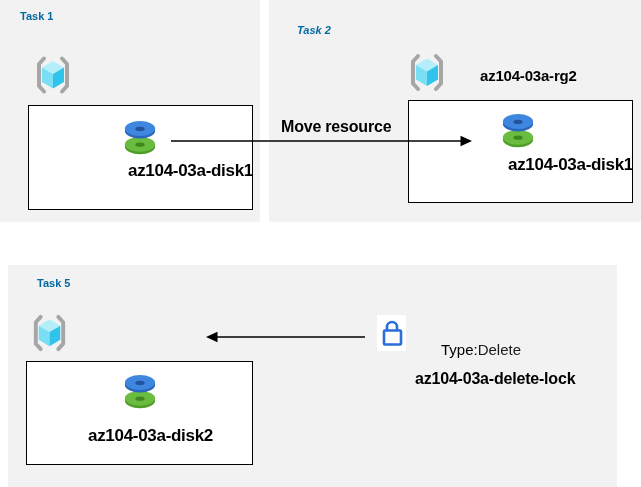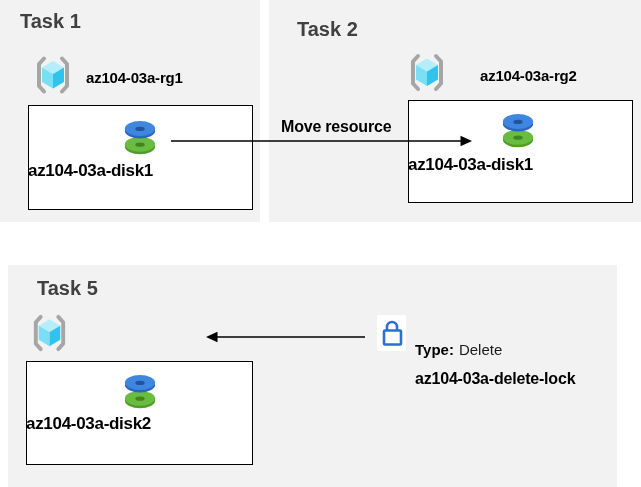--- a/index.html
+++ b/index.html
@@ -5,25 +5,25 @@
   html,body{margin:0;padding:0;background:#ffffff;}
   #canvas{
     position:relative;width:641px;height:487px;background:#ffffff;overflow:hidden;
     font-family:"Liberation Sans","DejaVu Sans",sans-serif;color:#000;
   }
   .panel{position:absolute;background:#f2f2f2;}
   #task1-panel{left:0;top:0;width:260px;height:222px;}
   #task2-panel{left:269px;top:0;width:372px;height:222px;}
   #task3-panel{left:8px;top:265px;width:609px;height:222px;}
   .task-title{
-    position:absolute;font-size:20px;font-weight:bold;color:#404040;
+    position:absolute;font-size:11px;font-weight:bold;color:#0369a1;
     white-space:nowrap;letter-spacing:0;
   }
   #task1-title{left:20px;top:10px;}
-  #task2-title{left:297px;top:18px;}
+  #task2-title{left:297px;top:24px;font-style:italic;}
   #task3-title{left:37px;top:277px;}
   .rg-icon{position:absolute;}
   #rg1-icon{left:31px;top:55px;}
   #rg2-icon{left:405px;top:52px;}
   #rg3-icon{left:28px;top:313px;}
   .rg-label{
     position:absolute;font-size:15px;font-weight:bold;white-space:nowrap;letter-spacing:-0.2px;
   }
   #rg1-label{left:86px;top:69px;}
   #rg2-label{left:456px;top:67px;margin-left:24px;}
@@ -32,42 +32,42 @@
     position:absolute;background:#ffffff;border:1.5px solid #000;box-sizing:border-box;
   }
   #box1{left:28px;top:105px;width:225px;height:105px;}
   #box2{left:408px;top:100px;width:225px;height:103px;}
   #box3{left:26px;top:361px;width:227px;height:104px;}
   .disk-icon{position:absolute;}
   #disk1-icon{left:117px;top:118px;}
   #disk2-icon{left:495px;top:111px;}
   #disk3-icon{left:117px;top:372px;}
   .disk-label{
-    position:absolute;font-size:17px;font-weight:bold;text-align:left;
+    position:absolute;font-size:17px;font-weight:bold;text-align:right;
     white-space:nowrap;letter-spacing:-0.3px;
   }
   #disk1-label{left:28px;top:161px;width:225px;}
   #disk2-label{left:408px;top:155px;width:225px;}
-  #disk3-label{left:26px;top:414px;width:187px;}
+  #disk3-label{left:26px;top:426px;width:187px;}
   #move-label{
     position:absolute;left:281px;top:118px;font-size:16px;font-weight:bold;
     white-space:nowrap;letter-spacing:-0.2px;
   }
   #arrow-overlay{position:absolute;left:0;top:0;width:641px;height:487px;pointer-events:none;}
   #lock-box{
     position:absolute;left:377px;top:315px;width:29px;height:36px;background:#ffffff;
     display:flex;align-items:center;justify-content:center;
   }
   #lock-name{
     position:absolute;left:415px;top:322px;font-size:16px;font-weight:bold;
     white-space:nowrap;letter-spacing:-0.2px;margin-top:48px;
   }
   #lock-type-line{position:absolute;left:415px;top:341px;font-size:15px;white-space:nowrap;}
-  #lock-type-line .t-label{font-weight:bold;}
-  #lock-type-line .t-value{font-weight:normal;margin-left:5px;color:#1a1a1a;}
+  #lock-type-line .t-label{font-weight:normal;margin-left:26px;}
+  #lock-type-line .t-value{font-weight:normal;color:#1a1a1a;}
 </style>
 </head>
 <body>
 
 <div id="canvas">
 
   <div class="panel" id="task1-panel"></div>
   <div class="panel" id="task2-panel"></div>
   <div class="panel" id="task3-panel"></div>
 
@@ -96,21 +96,20 @@
   <div class="rg-icon" id="rg3-icon">
     <svg width="43" height="40" viewBox="0 0 44 40">
       <path d="M13 3.5 L8 9 L8 31 L13 36.5" fill="none" stroke="#a6a6a6" stroke-width="4" stroke-linecap="round" stroke-linejoin="round"></path>
       <path d="M31 3.5 L36 9 L36 31 L31 36.5" fill="none" stroke="#a6a6a6" stroke-width="4" stroke-linecap="round" stroke-linejoin="round"></path>
       <polygon points="22,6 33,12.5 22,19 11,12.5" fill="#b4eefa"></polygon>
       <polygon points="11,12.5 22,19 22,33.5 11,27" fill="#7adef5"></polygon>
       <polygon points="33,12.5 22,19 22,33.5 33,27" fill="#30c3ec"></polygon>
     </svg>
   </div>
 
-  <div class="rg-label" id="rg1-label">az104-03a-rg1</div>
   <div class="rg-label" id="rg2-label">az104-03a-rg2</div>
 
   <div class="resource-box" id="box1"></div>
   <div class="resource-box" id="box2"></div>
   <div class="resource-box" id="box3"></div>
 
   <div class="disk-icon" id="disk1-icon">
     <svg width="46" height="39" viewBox="0 0 46 40">
       <ellipse cx="23" cy="29.6" rx="15.5" ry="7.6" fill="#4f9d27"></ellipse>
       <ellipse cx="23" cy="27" rx="15.5" ry="7.6" fill="#6abc41"></ellipse>

